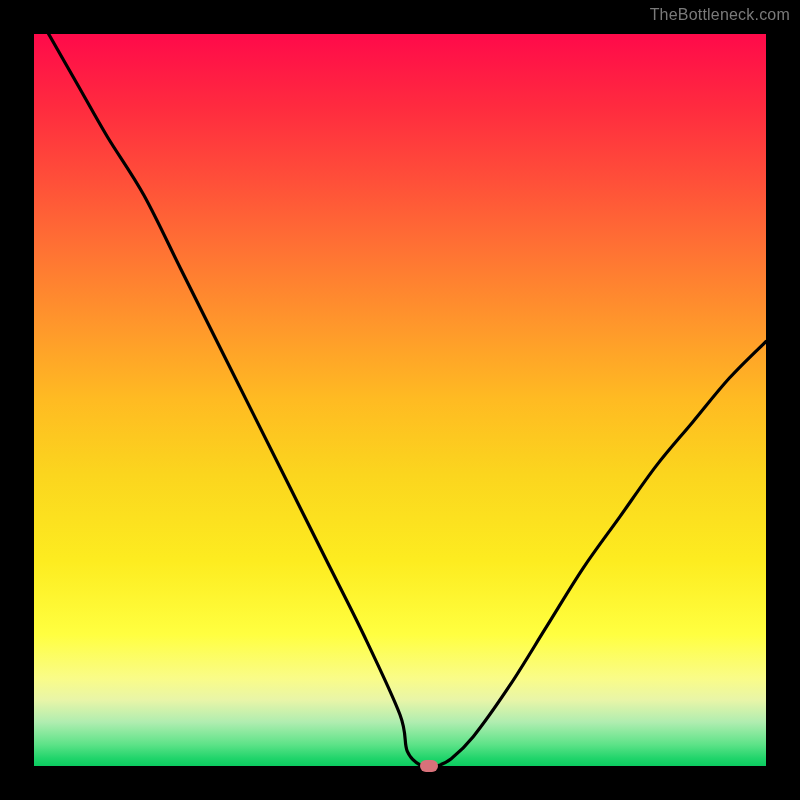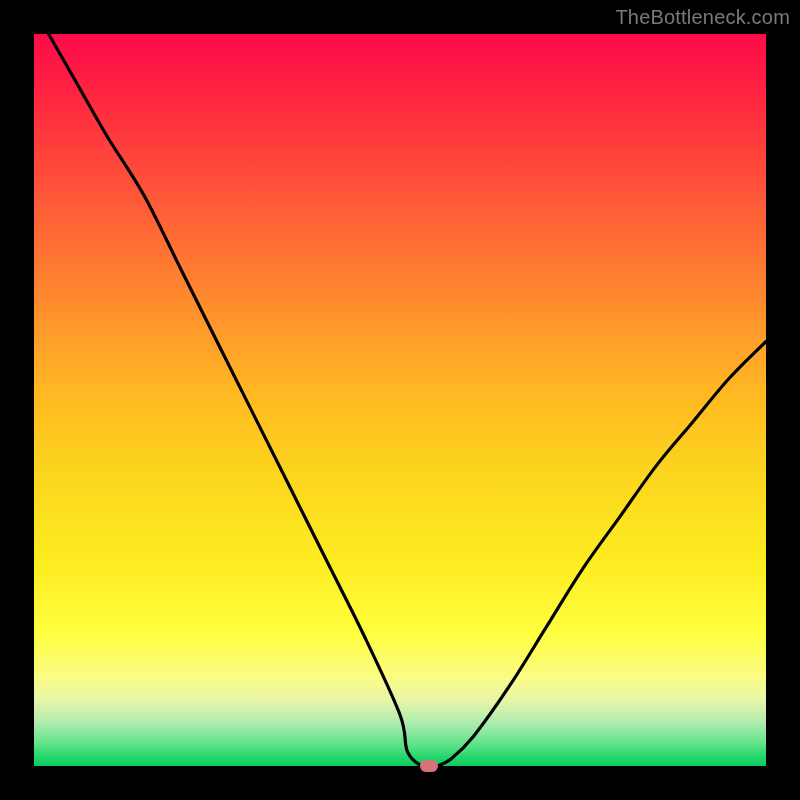--- a/index.html
+++ b/index.html
@@ -53,21 +53,21 @@
     height: 12px;
     border-radius: 6px;
     background: #d9717a;
     transform: translate(-50%, -50%);
   }
   .watermark {
     position: absolute;
     top: 6px;
     right: 10px;
     font-family: Arial, Helvetica, sans-serif;
-    font-size: 20px;
+    font-size: 16px;
     color: #7a7a7a;
     letter-spacing: 0.2px;
   }
 </style>
 </head>
 <body>
 
 <div class="frame">
 
   <div class="plot-area">

